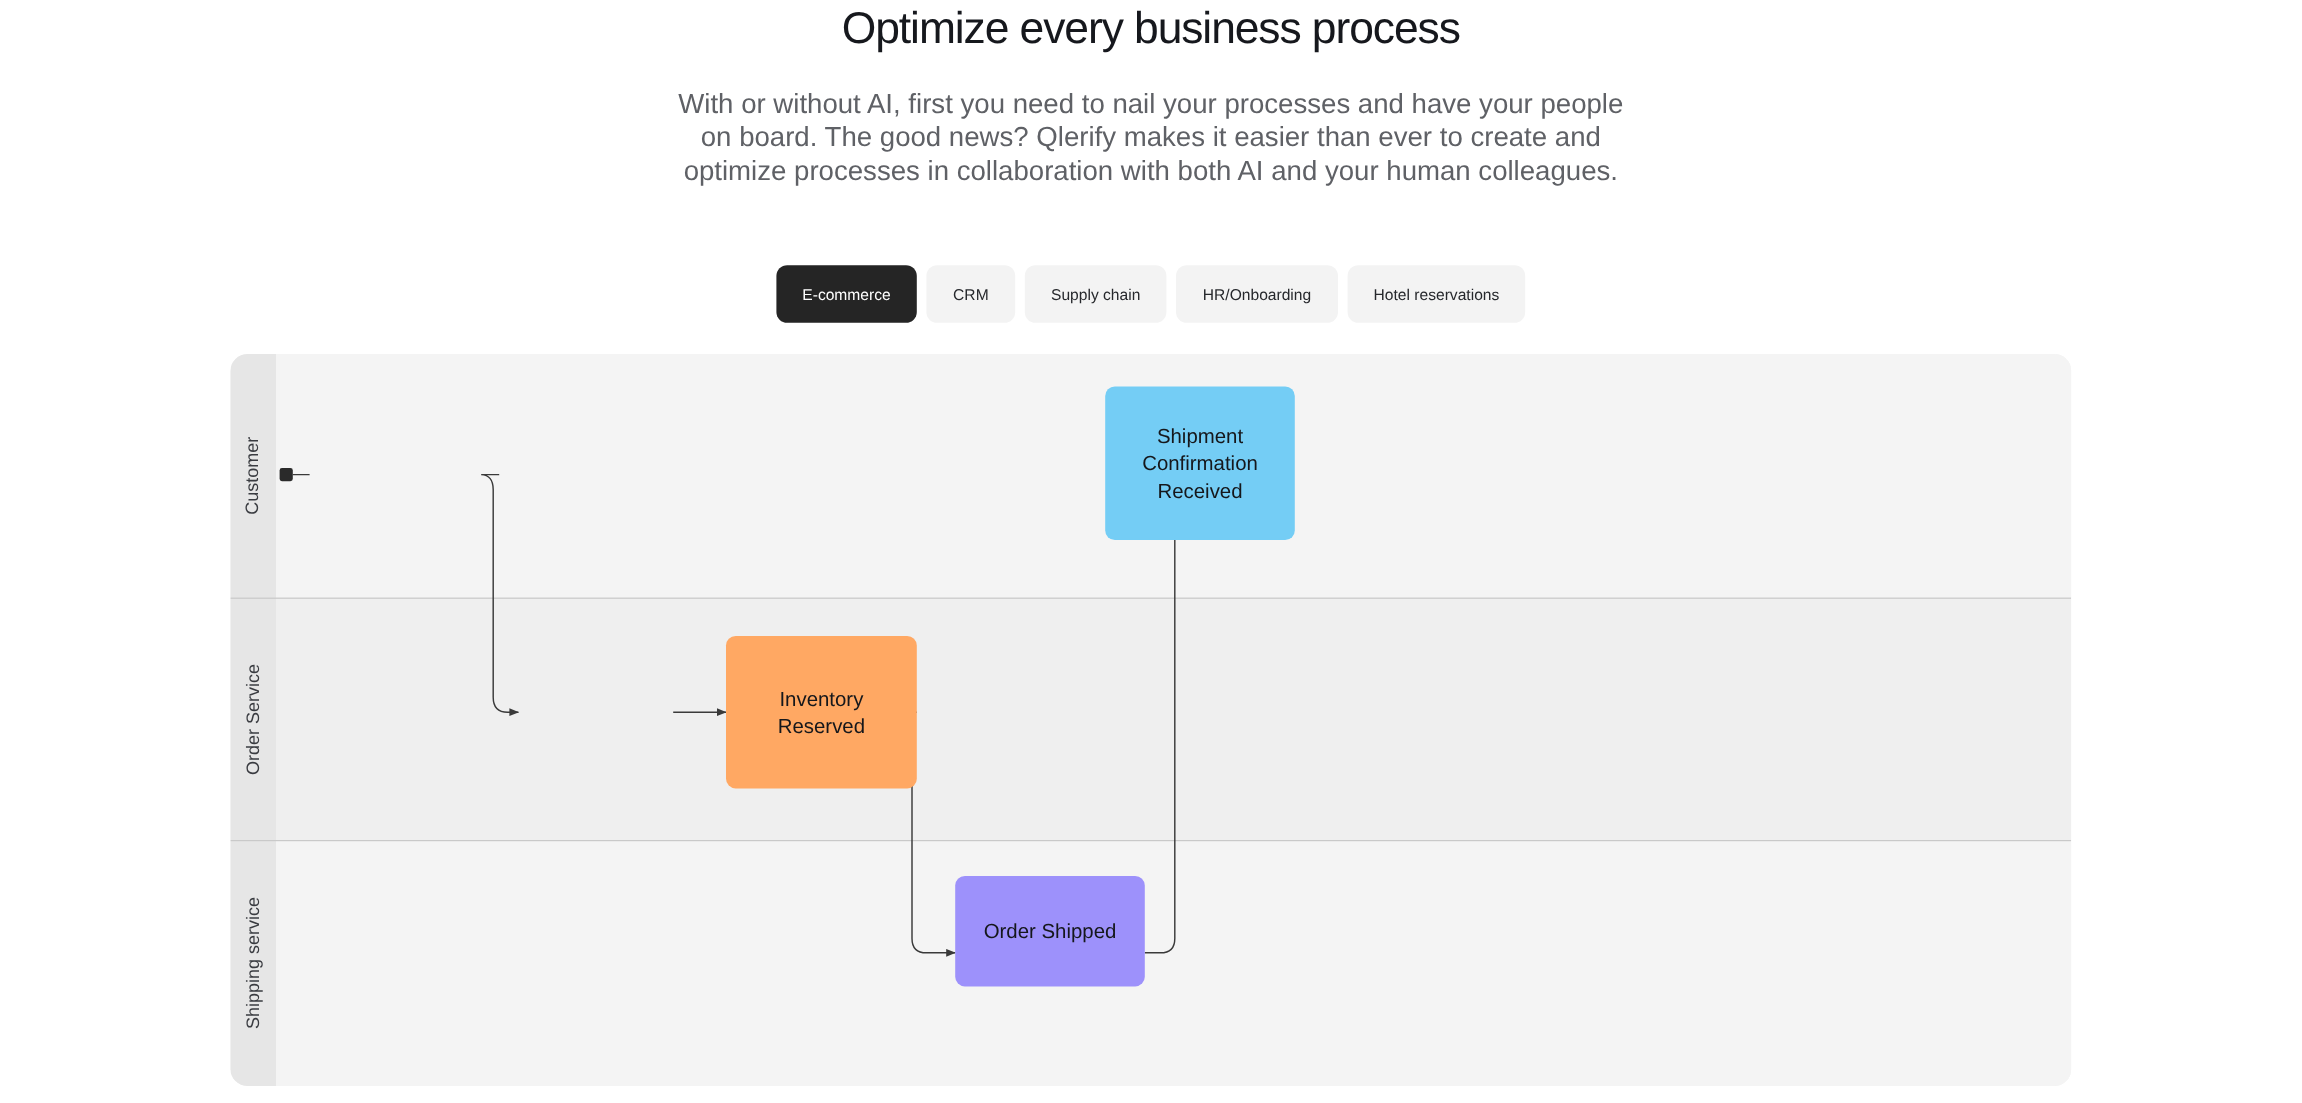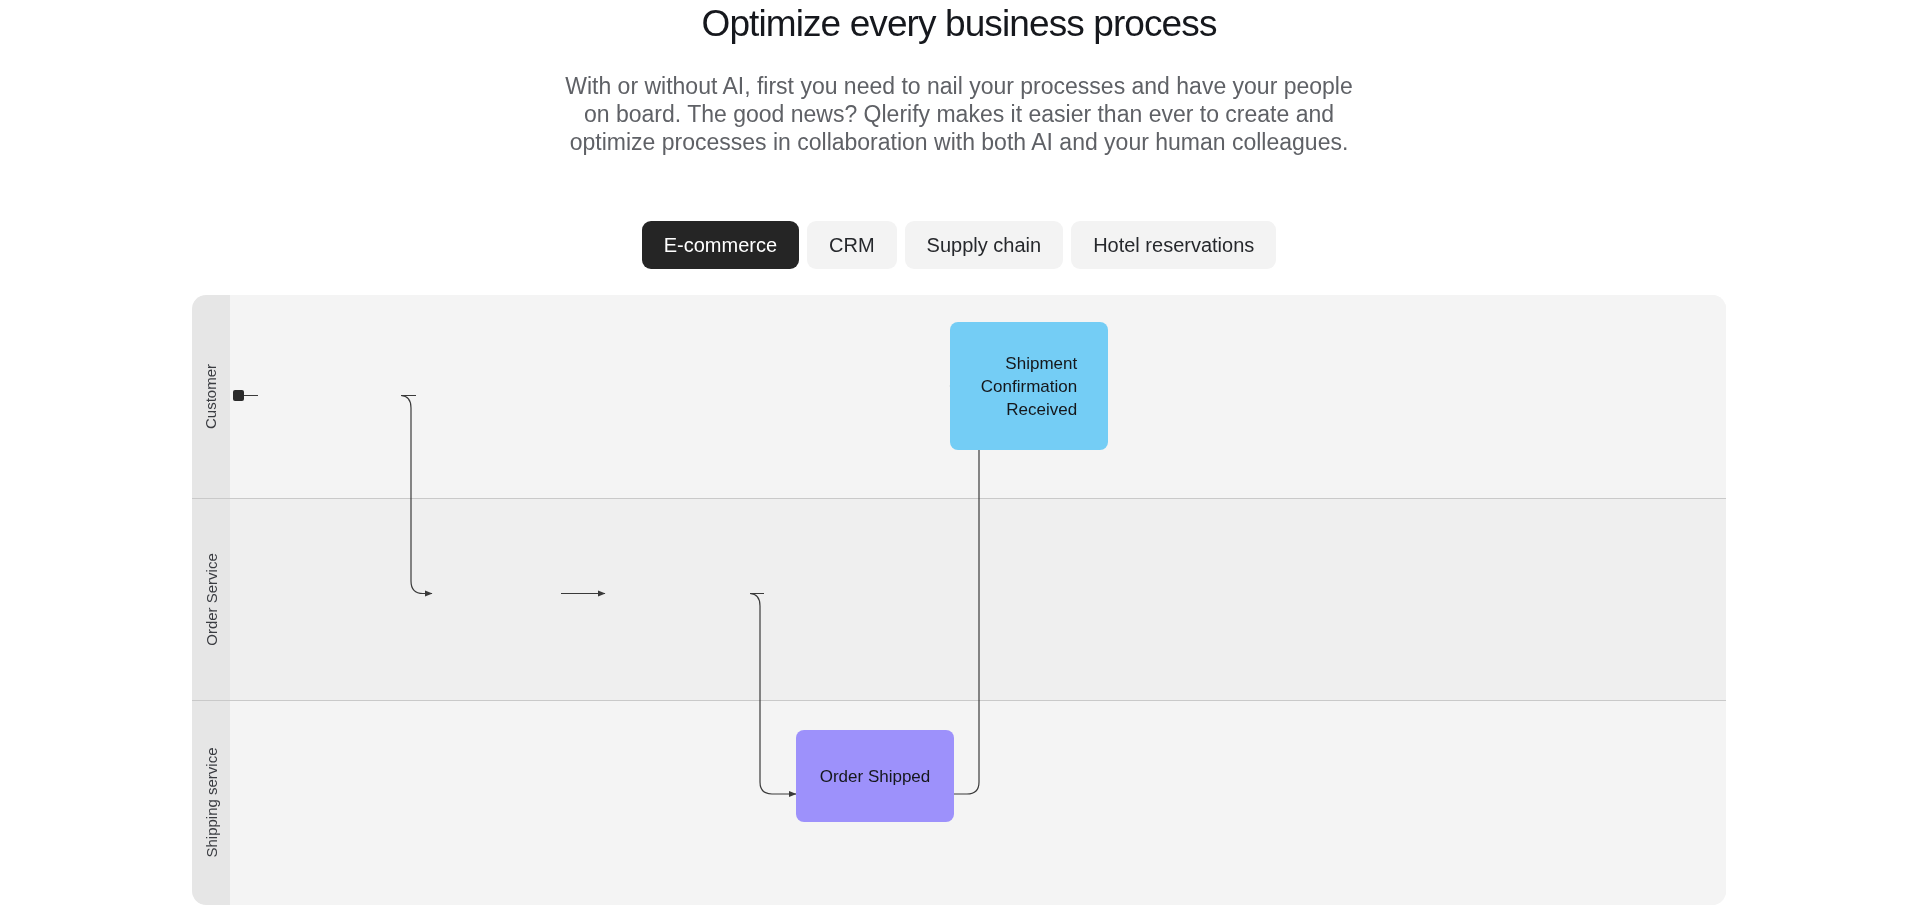--- a/index.html
+++ b/index.html
@@ -46,21 +46,21 @@
     align-items: center;
     gap: 8px;
   }
   .tab {
     height: 48px;
     padding: 0 22px;
     display: flex;
     align-items: center;
     justify-content: center;
     border-radius: 9px;
-    font-size: 20px;
+    font-size: 13px;
     color: #26282c;
     background: #f3f3f3;
     white-space: nowrap;
     cursor: pointer;
     border: none;
     font-family: "Liberation Sans", sans-serif;
   }
   .tab.active {
     background: #252525;
     color: #ffffff;
@@ -161,20 +161,21 @@
 
 <div class="page">
 
   <h1 class="hero-title">Optimize every business process</h1>
   <p class="hero-sub">With or without AI, first you need to nail your processes and have your people on board. The good news? Qlerify makes it easier than ever to create and optimize processes in collaboration with both AI and your human colleagues.</p>
 
   <div class="tabbar">
     <button class="tab active" style="background: rgb(37, 37, 37); color: rgb(255, 255, 255);">E-commerce</button>
     <button class="tab" style="background: rgb(243, 243, 243);">CRM</button>
     <button class="tab" style="background: rgb(243, 243, 243);">Supply chain</button>
+    <button class="tab" style="background: rgb(243, 243, 243);">HR/Onboarding</button>
     <button class="tab" style="background: rgb(243, 243, 243);">Hotel reservations</button>
   </div>
 
   <div class="canvas">
 
     <div class="lane-band b0"></div>
     <div class="lane-band b1"></div>
     <div class="lane-band b2"></div>
 
     <div class="lane-header-strip"></div>
@@ -202,19 +203,21 @@
         <path d="M52,100.5 L66,100.5"></path>
         <path d="M224,100.5 L209,100.5 Q219,101 219,113 L219,286 Q219,298.5 231,298.5 L240,298.5" marker-end="url(#arrow)"></path>
         <path d="M369,298.5 L413,298.5" marker-end="url(#arrow)"></path>
         <path d="M572,298.5 L558,298.5 Q568,299 568,311 L568,487 Q568,499 580,499 L604,499" marker-end="url(#arrow)"></path>
         <path d="M762,499 L775,499 Q787,499 787,487 L787,103 Q787,91 775,91 L758,91" marker-end="url(#arrow)"></path>
       </g>
     </svg>
 
     <div class="start-marker" style="left: 41px; top: 95px; background: rgb(42, 42, 42);"></div>
 
+    <div class="node" style="left: 413px; top: 235px; width: 159px; height: 127px; background: rgb(255, 168, 99);">Inventory
+Reserved</div>
     <div class="node" style="left: 604px; top: 435px; width: 158px; height: 92px; background: rgb(157, 145, 251);">Order Shipped</div>
-    <div class="node" style="left: 758px; top: 27px; width: 158px; height: 128px; background: rgb(116, 205, 245); text-align: right;">Shipment
+    <div class="node" style="left: 729px; top: 27px; width: 158px; height: 128px; background: rgb(116, 205, 245);">Shipment
 Confirmation
 Received</div>
 
   </div>
 </div>
 
 </body></html>

